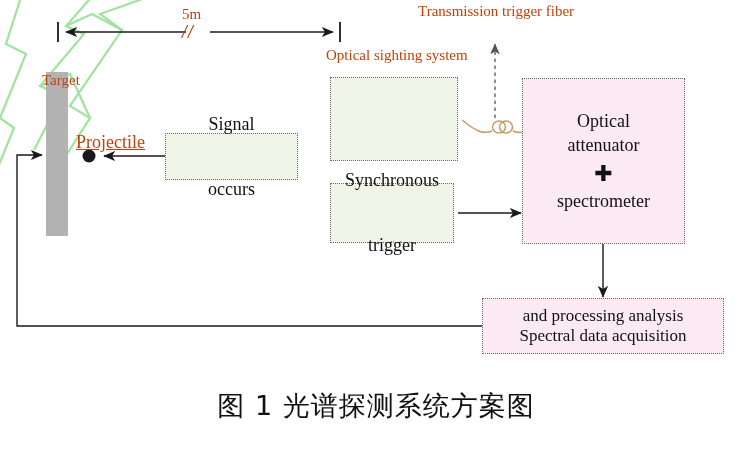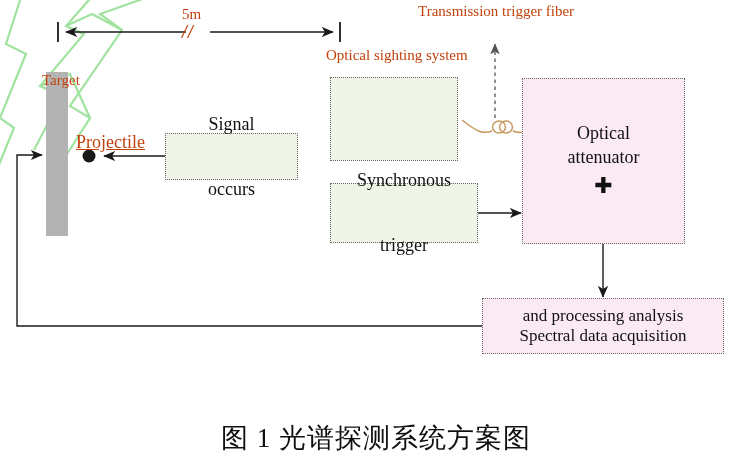--- a/index.html
+++ b/index.html
@@ -97,43 +97,44 @@
     <polyline points="483,326 17,326 17,155 42,155" fill="none" stroke="#1a1a1a" stroke-width="1.4" marker-end="url(#arrH)"></polyline>
   </svg>
 
   <div class="boxtext greenbox" style="left:165px;top:133px;width:133px;height:47px;font-size:18px;flex-direction:column;">
     <span>Signal</span>
     <span>occurs</span>
   </div>
 
   <div class="boxtext greenbox" style="left:330px;top:77px;width:128px;height:84px;"></div>
 
-  <div class="boxtext greenbox" style="left:330px;top:183px;width:148px;height:60px;font-size:18px;flex-direction:column;">
+  <div class="boxtext greenbox" style="left:330px;top:183px;width:124px;height:60px;font-size:18px;flex-direction:column;">
     <span>Synchronous</span>
     <span>trigger</span>
   </div>
 
   <div class="boxtext pinkbox" style="left:522px;top:78px;width:163px;height:166px;font-size:18px;flex-direction:column;justify-content:center;gap:3px;">
     <span>Optical</span>
     <span>attenuator</span>
     <span class="plus" style="font-size:22px;margin:2px 0;">✚</span>
+    <span>spectrometer</span>
   </div>
 
   <div class="boxtext pinkbox" style="left:482px;top:298px;width:242px;height:56px;font-size:17px;flex-direction:column;">
     <span>and processing analysis</span>
     <span>Spectral data acquisition</span>
   </div>
 
   <div class="lbl" style="left:42px;top:44px;font-size:15px;margin-top:28px;">Target</div>
 
   <div class="lbl" style="left:76px;top:132px;font-size:18px;text-decoration:underline;">Projectile</div>
 
   <div class="lbl" style="left:182px;top:6px;font-size:15px;">5m</div>
 
   <div class="lbl" style="left:182px;top:22px;font-size:18px;font-weight:bold;font-style:italic;letter-spacing:1px;">//</div>
 
   <div class="lbl" style="left:326px;top:47px;font-size:15px;">Optical sighting system</div>
 
   <div class="lbl" style="left:418px;top:3px;font-size:15px;">Transmission trigger fiber</div>
 
-  <div class="caption" style="top:420px;font-size:27px;letter-spacing:1px;font-family:Liberation Serif, serif;">图 1  光谱探测系统方案图</div>
+  <div class="caption" style="top:388px;font-size:27px;letter-spacing:1px;">图 1  光谱探测系统方案图</div>
 
 </div>
 
 </body></html>

